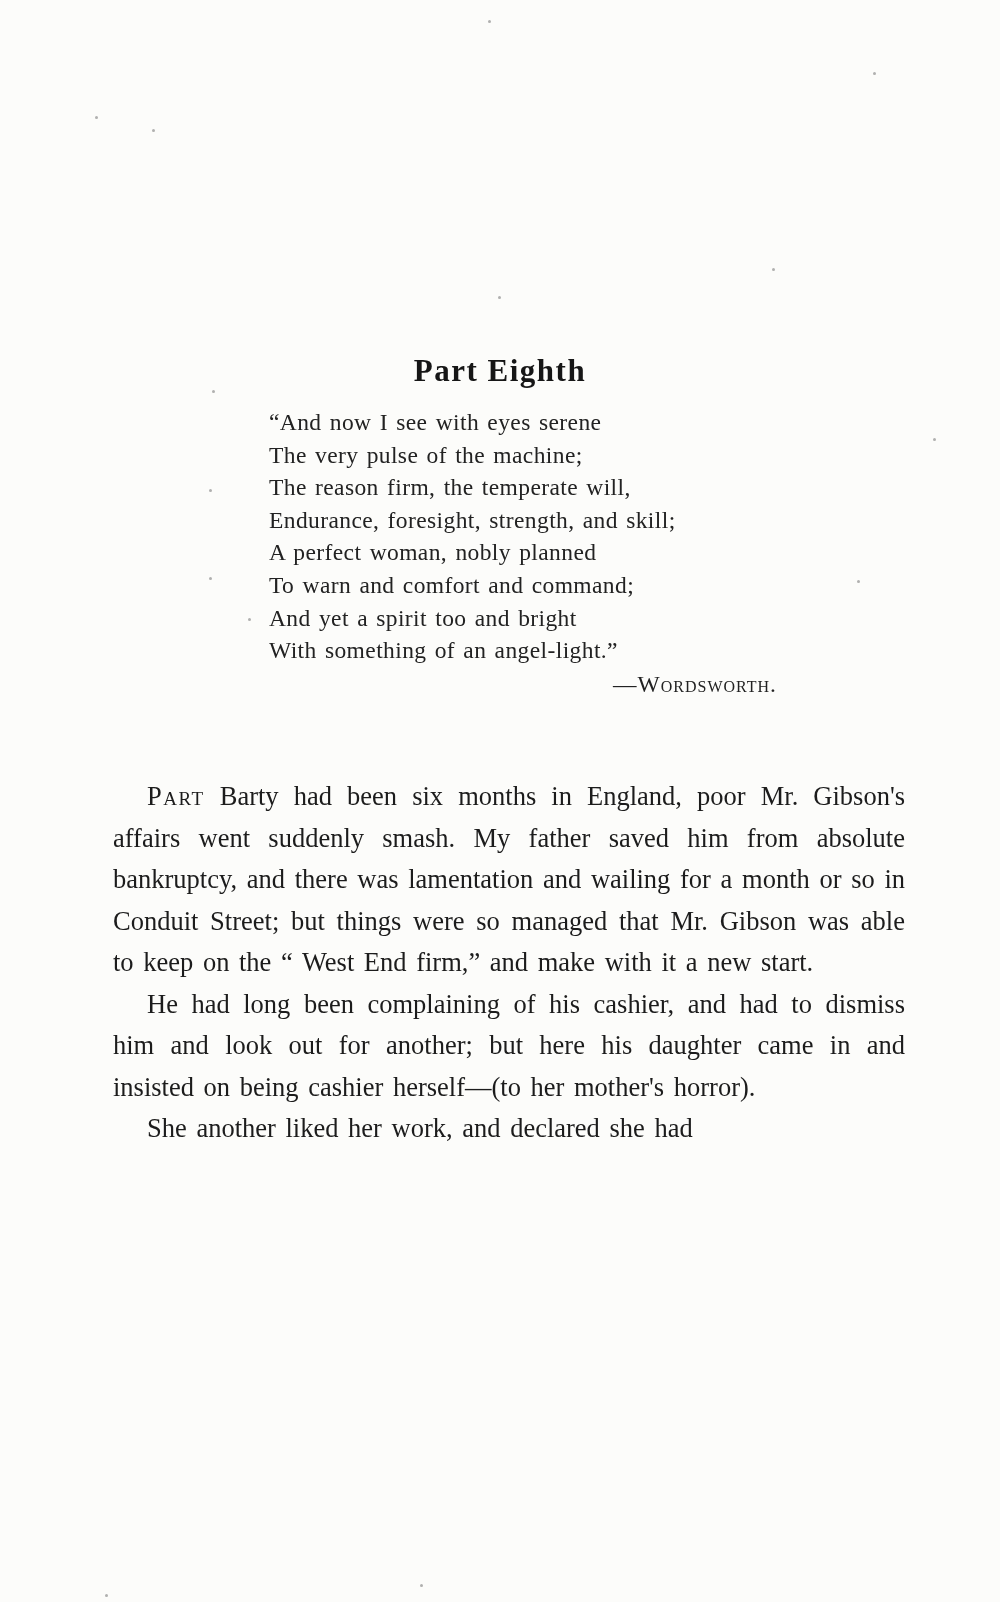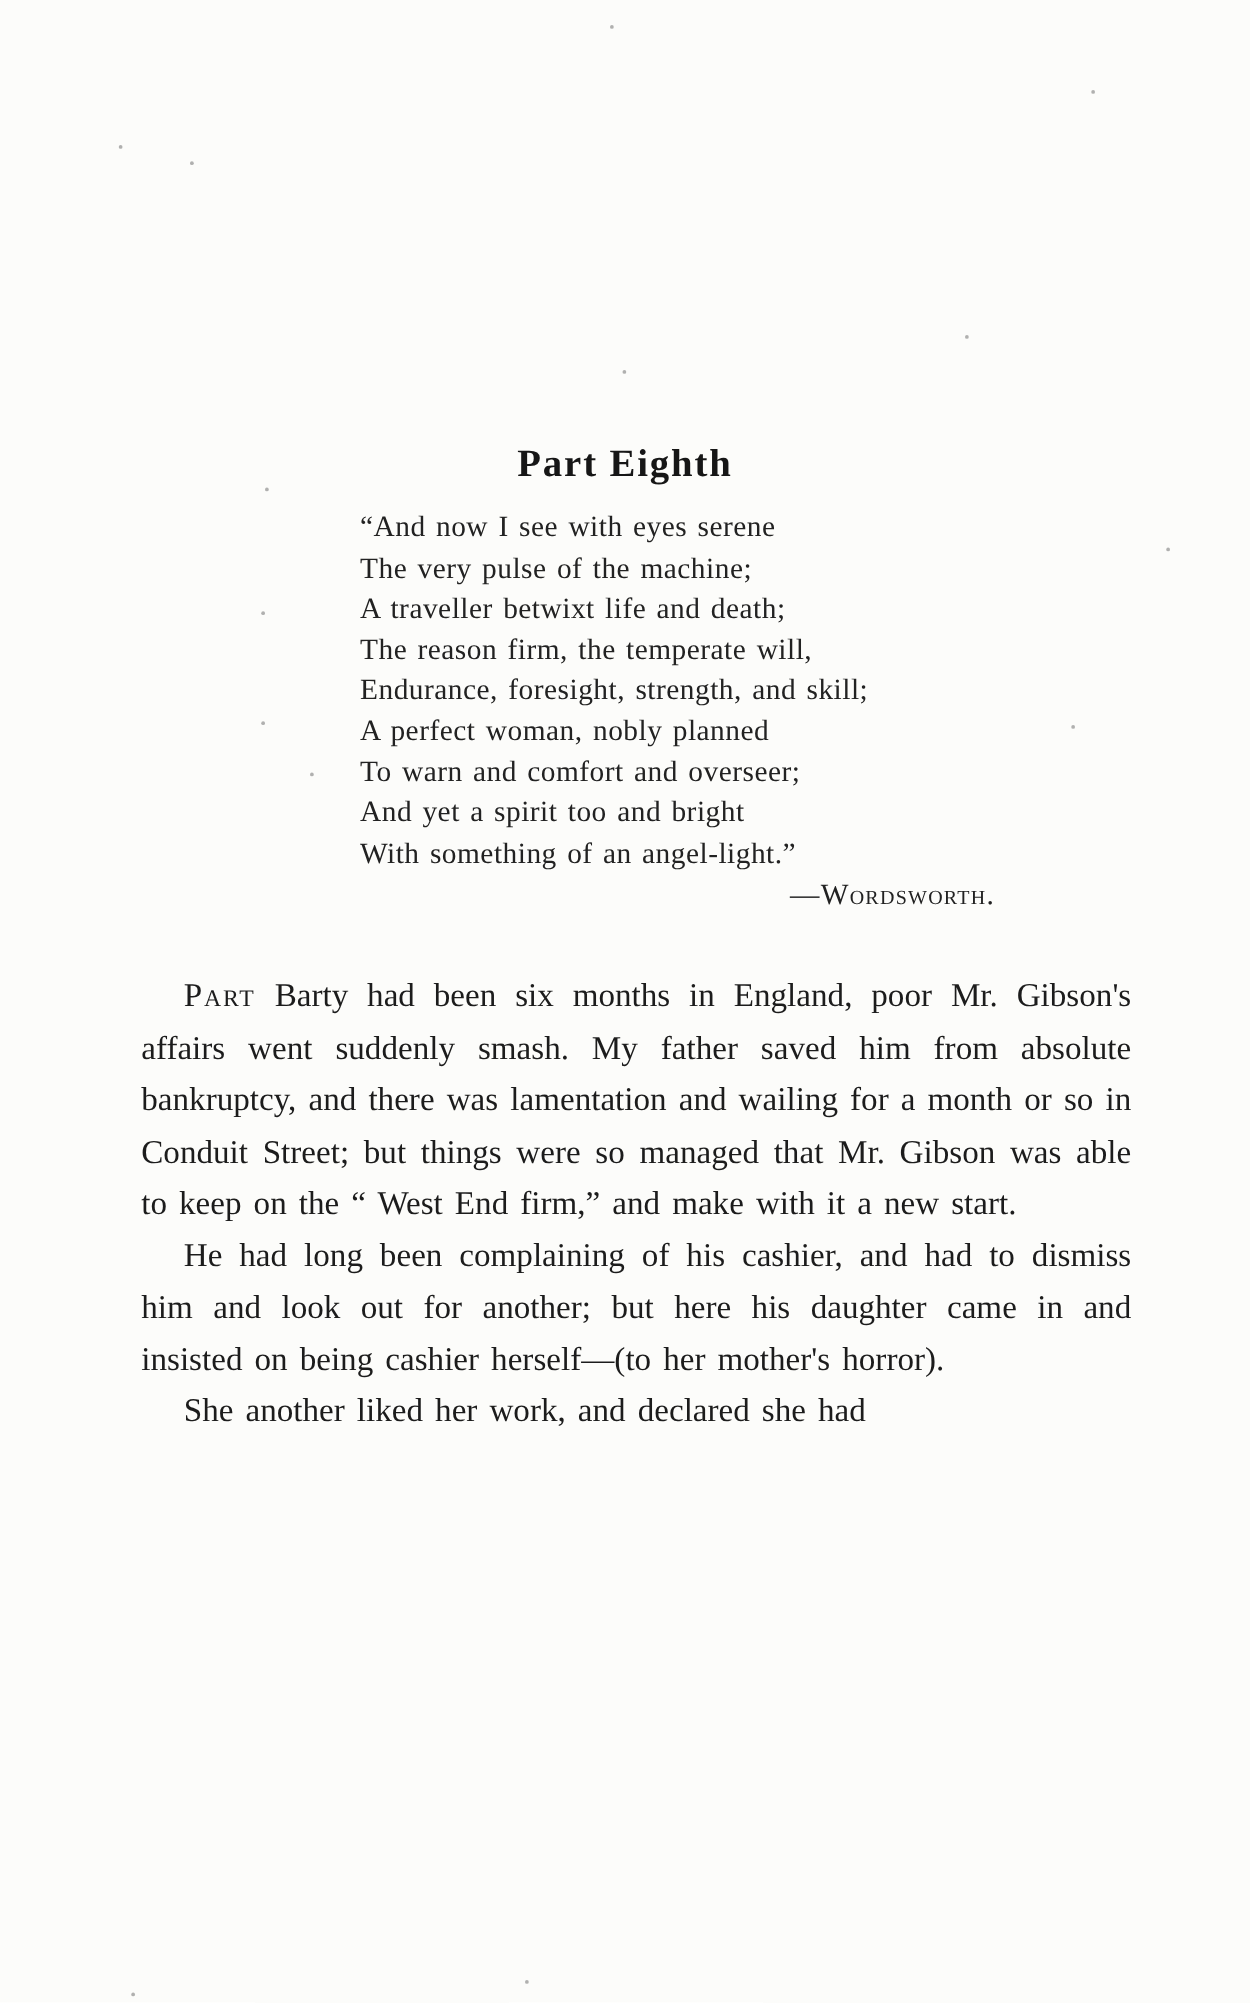--- a/index.html
+++ b/index.html
@@ -24,21 +24,21 @@
     width: 100%;
     text-align: center;
     font-size: 31px;
     font-weight: bold;
     letter-spacing: 1.5px;
     color: #161616;
   }
   .poem {
     position: absolute;
     top: 406px;
-    left: 288px;
+    left: 269px;
     width: 516px;
     font-size: 23.5px;
     line-height: 32.6px;
     color: #222222;
   }
   .poem-line {
     white-space: nowrap;
     letter-spacing: 0.4px;
     word-spacing: 2px;
   }
@@ -95,25 +95,24 @@
   <i class="speck" style="left:857px; top:580px;"></i>
   <i class="speck" style="left:248px; top:618px;"></i>
   <i class="speck" style="left:105px; top:1594px;"></i>
   <i class="speck" style="left:420px; top:1584px;"></i>
 
   <h1 class="heading">Part Eighth</h1>
 
   <div class="poem">
     <div class="poem-line">“And now I see with eyes serene</div>
     <div class="poem-line">The very pulse of the machine;</div>
-    <div class="poem-line">A traveller betwixt life and death;</div>
     <div class="poem-line">The reason firm, the temperate will,</div>
     <div class="poem-line">Endurance, foresight, strength, and skill;</div>
     <div class="poem-line">A perfect woman, nobly planned</div>
-    <div class="poem-line">To warn and comfort and overseer;</div>
+    <div class="poem-line">To warn and comfort and command;</div>
     <div class="poem-line">And yet a spirit too and bright</div>
     <div class="poem-line">With something of an angel-light.”</div>
     <div class="attribution">—Wordsworth.</div>
   </div>
 
   <div class="body-text">
     <p><span class="lead">Part</span><span> Barty had been six months in England, poor Mr. Gibson's affairs went suddenly smash. My father saved him from absolute bankruptcy, and there was lamentation and wailing for a month or so in Conduit Street; but things were so managed that Mr. Gibson was able to keep on the “ West End firm,” and make with it a new start.</span></p>
     <p>He had long been complaining of his cashier, and had to dismiss him and look out for another; but here his daughter came in and insisted on being cashier herself—(to her mother's horror).</p>
     <p>She another liked her work, and declared she had</p>
   </div>

